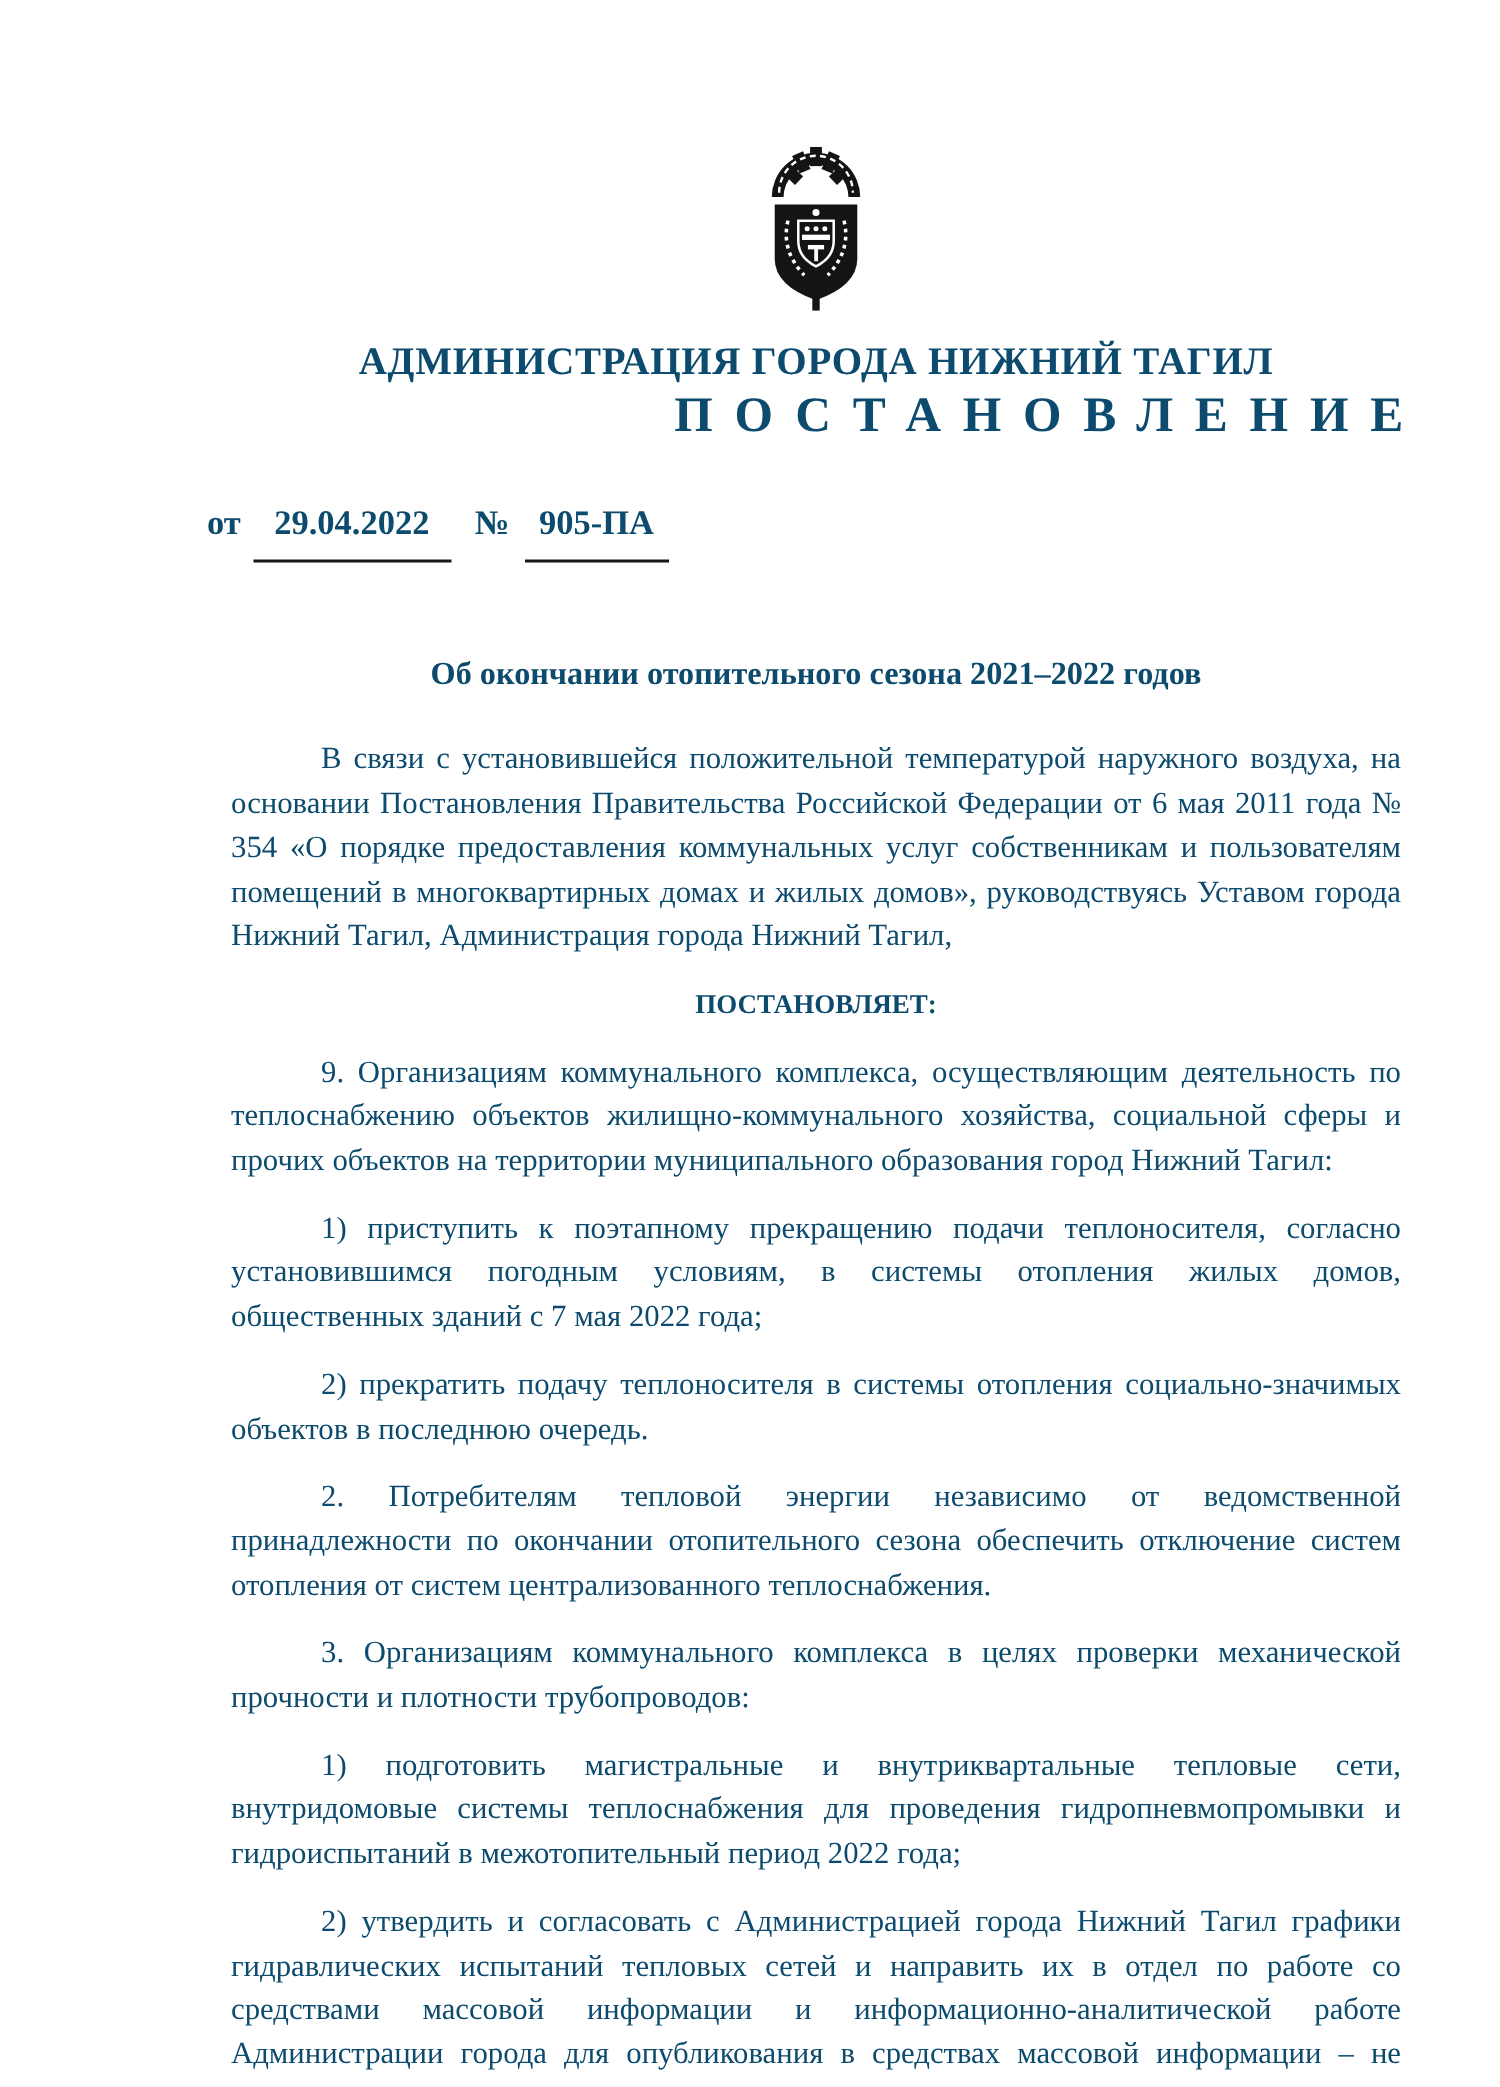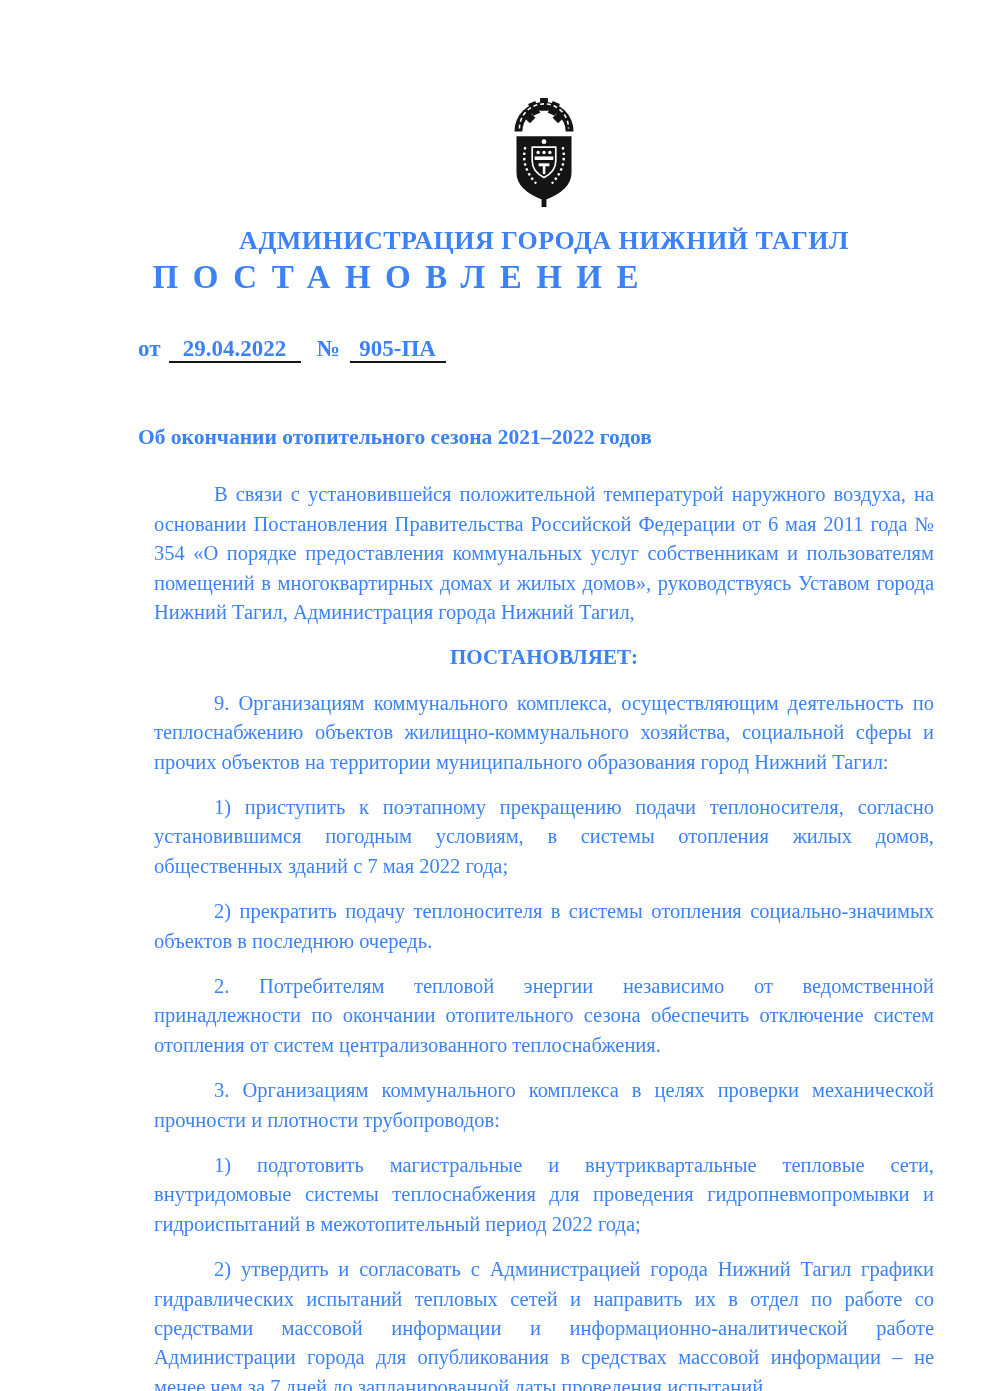--- a/index.html
+++ b/index.html
@@ -1,78 +1,78 @@
 <!DOCTYPE html>
 <html lang="ru"><head>
 <meta charset="utf-8">
 <style>
   html, body { margin: 0; padding: 0; background: #ffffff; }
   .page {
     position: relative;
     width: 1000px;
     height: 1391px;
     background: #ffffff;
-    color: #3b82f6;
+    color: #0c4a6e;
     font-family: "Liberation Serif", serif;
     box-sizing: border-box;
     padding: 0 50px 0 138px;
     overflow: hidden;
   }
   .emblem-wrap { text-align: center; padding-top: 96px; height: 114px; }
   .org-name {
     text-align: center;
     font-weight: bold;
     font-size: 26px;
     letter-spacing: 0.5px;
     margin-top: 16px;
     white-space: nowrap;
   }
   .doc-type {
-    text-align: left;
+    text-align: right;
     font-weight: bold;
     font-size: 33px;
     letter-spacing: 0.44em;
     text-indent: 0.44em;
     margin-top: 3px;
     white-space: nowrap;
   }
   .date-line {
     margin-top: 40px;
     font-weight: bold;
     font-size: 23px;
   }
   .blank-slot {
     display: inline-block;
     border-bottom: 2.5px solid #161616;
     text-align: center;
     line-height: 1.1;
-    padding-bottom: 0;
+    padding-bottom: 12px;
   }
   .slot-date { min-width: 132px; margin-left: 8px; }
   .num-sign  { margin-left: 16px; }
   .slot-num  { min-width: 96px;  margin-left: 10px; }
   .doc-title {
-    text-align: left;
+    text-align: center;
     font-weight: bold;
     font-size: 21.5px;
     margin-top: 62px;
   }
   .body-text {
     margin-top: 30px;
     font-size: 20.5px;
     line-height: 29.4px;
     text-align: justify;
   }
   .para { margin: 16px; text-indent: 60px; }
   .resolves {
     margin: 0;
     text-align: center;
     text-indent: 0;
     font-weight: bold;
-    font-size: 21px;
+    font-size: 18px;
   }
 </style>
 </head>
 <body>
 
 <div class="page">
 
   <div class="emblem-wrap">
     <svg width="76" height="114" viewBox="0 0 76 116" aria-hidden="true">
 

